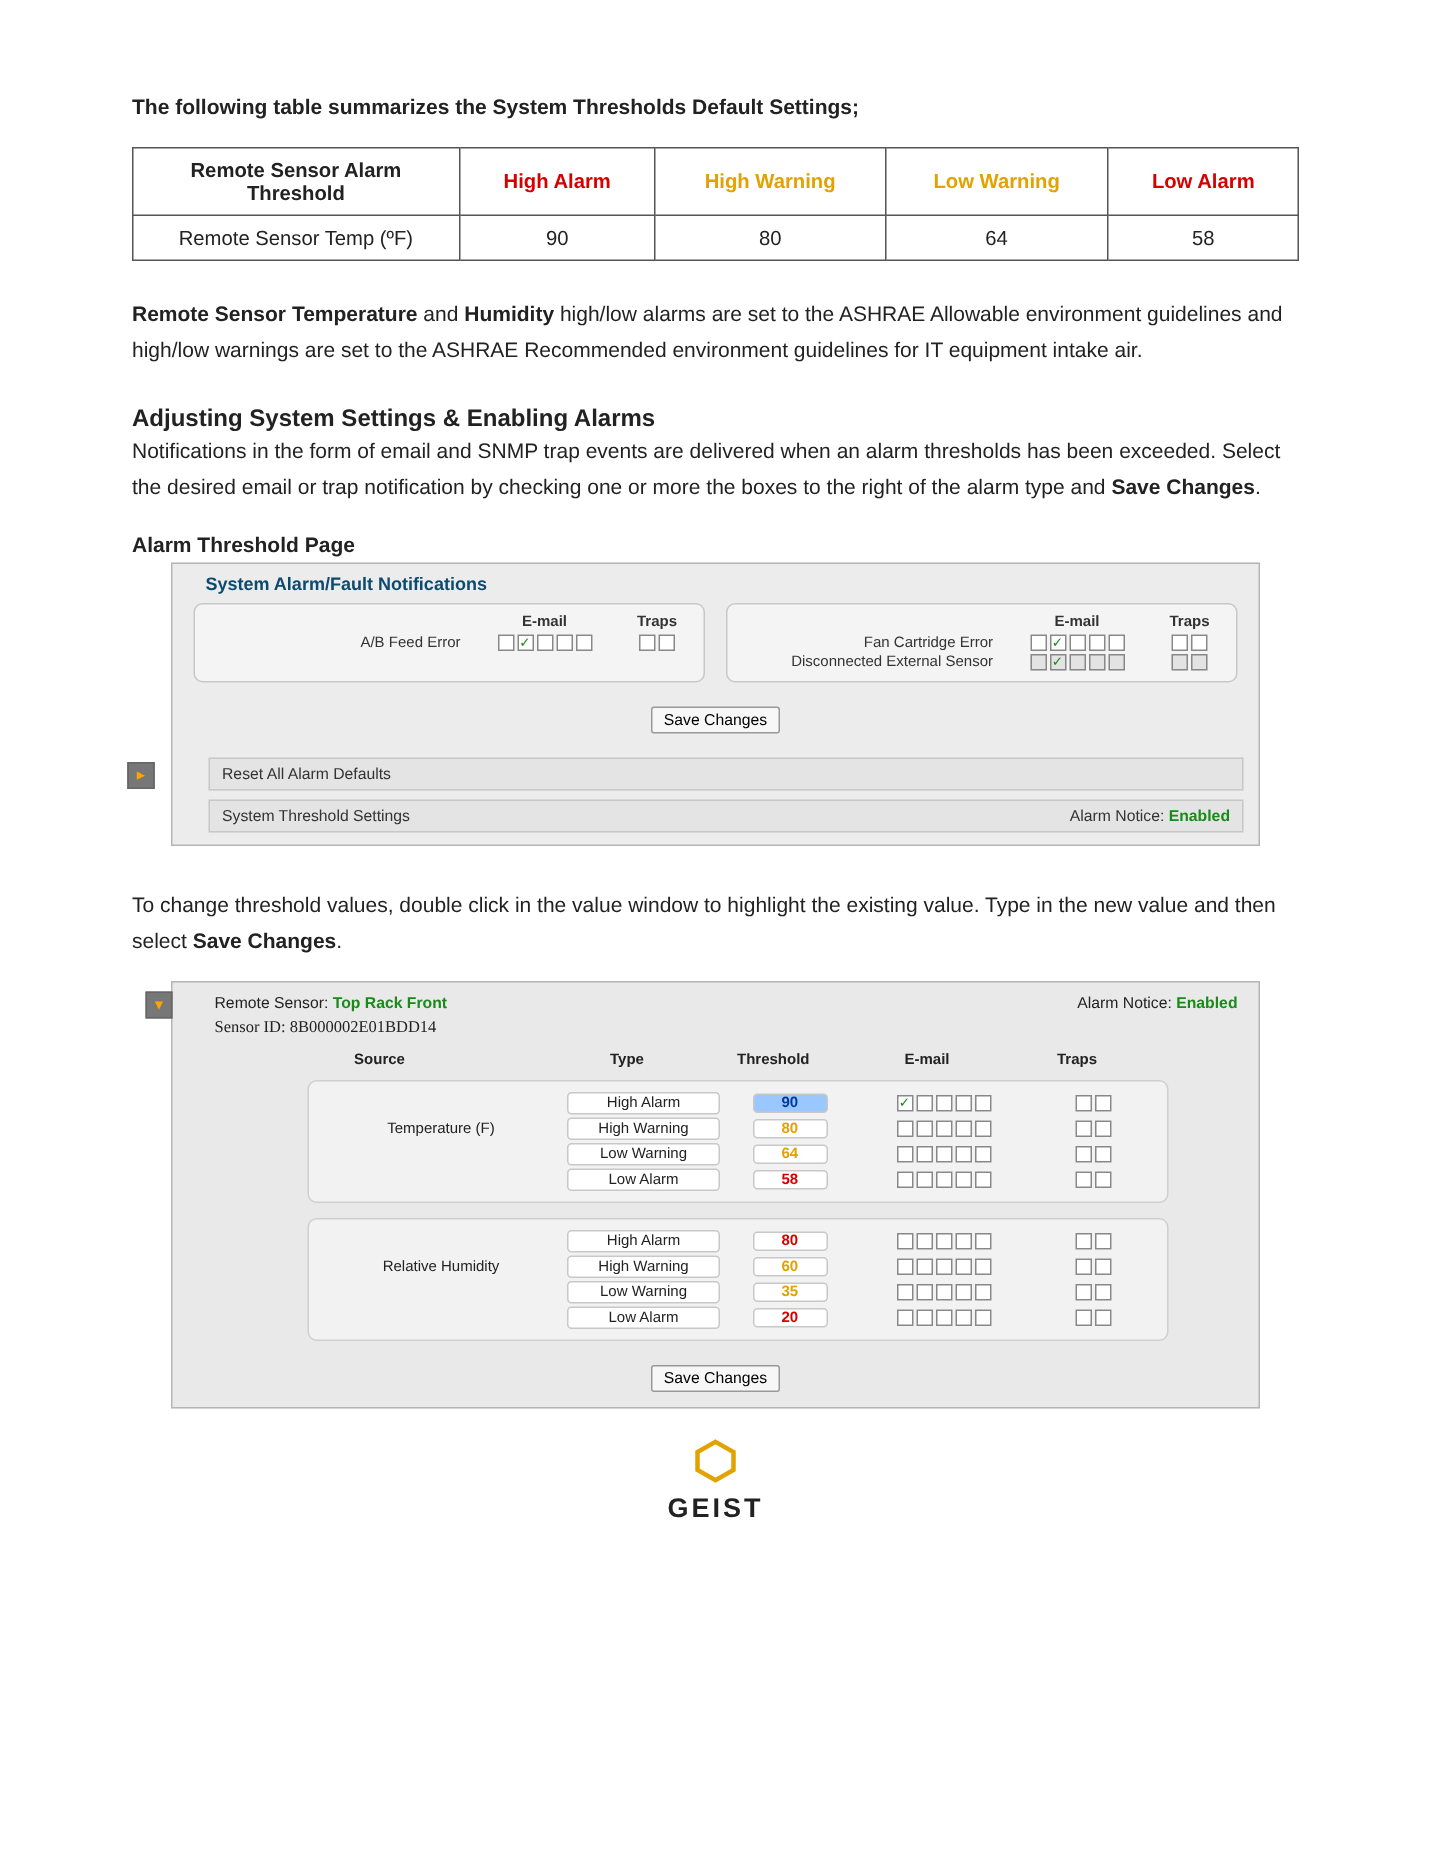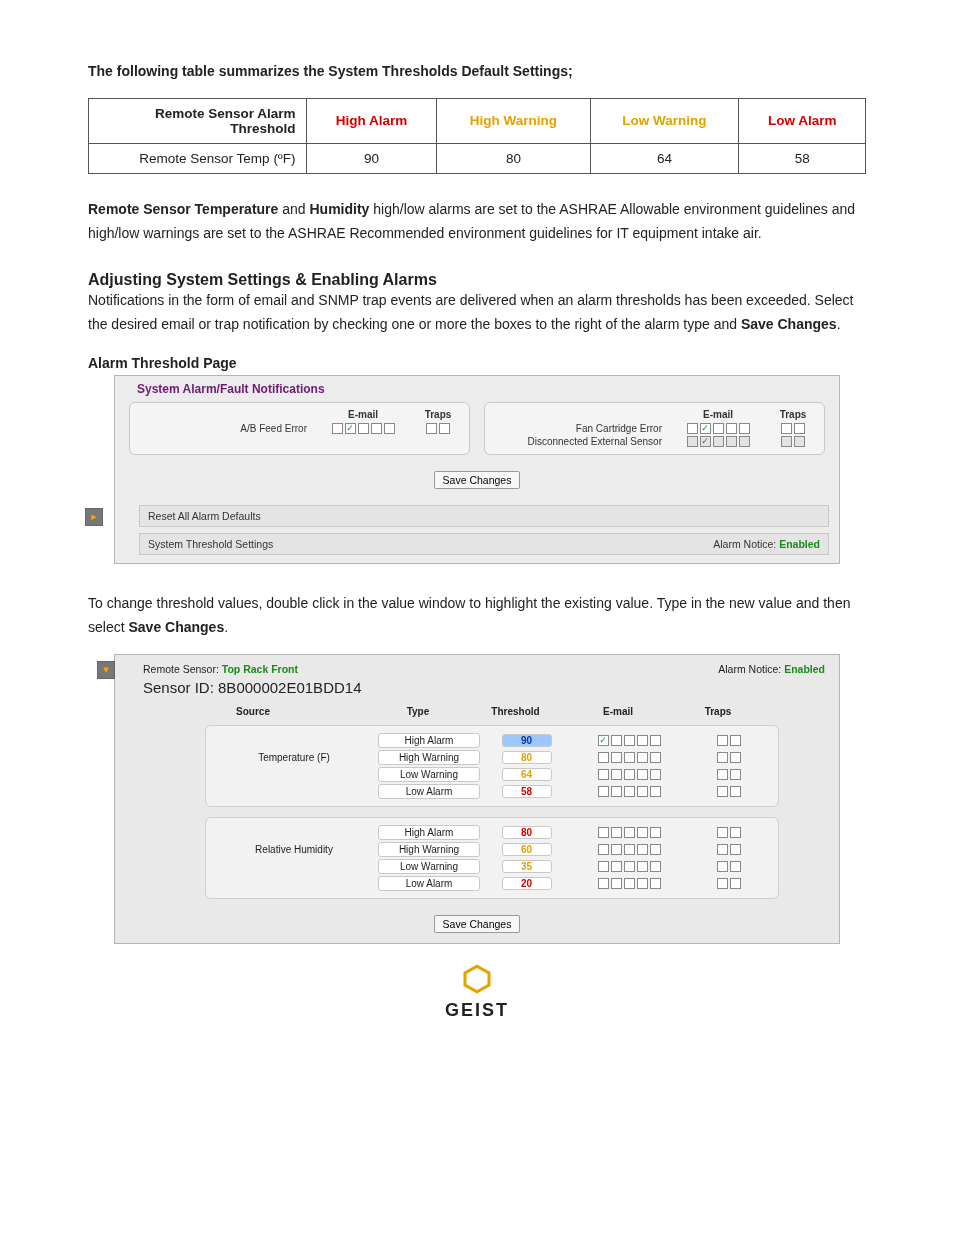--- a/index.html
+++ b/index.html
@@ -23,36 +23,36 @@
     border-collapse: collapse;
     width: 100%;
     margin: 10px 0 24px 0;
     font-size: 13.5px;
   }
   table.summary th, table.summary td {
     border: 1px solid #555;
     padding: 7px 10px;
     text-align: center;
   }
-  table.summary th:first-child, table.summary td:first-child { text-align: right; width: 28%; }
+  table.summary th:first-child, table.summary td:first-child { text-align: center; width: 28%; }
   table.summary th { font-weight: bold; }
   .red { color: #d60000; }
   .orange { color: #e2a200; }
 
   
   .panel {
     border: 1px solid #b5b5b5;
     background: #ececec;
     margin: 0 26px 28px 26px;
     font-size: 10.5px;
     color: #333;
     position: relative;
   }
   .panel-title {
-    color: #701a75;
+    color: #0c4a6e;
     font-weight: bold;
     font-size: 12px;
     padding: 6px 10px 2px 22px;
   }
   .notif-row { display: flex; gap: 14px; padding: 4px 14px 10px 14px; }
   .notif-box {
     flex: 1;
     background: #f4f4f4;
     border: 1px solid #c8c8c8;
     border-radius: 6px;
@@ -122,21 +122,21 @@
     margin: 0 26px 20px 26px;
     font-size: 10.5px;
   }
   .panel2-head {
     display: flex;
     justify-content: space-between;
     padding: 8px 14px 0 28px;
     position: relative;
   }
   .panel2-head .bar-icon { position: absolute; left: 6px; top: 6px; }
-  .sensor-id { padding: 4px 14px 8px 28px; font-size: 15px; }
+  .sensor-id { padding: 4px 14px 8px 28px; font-size: 11px; font-family: Liberation Serif, serif; }
   .thr-head {
     display: grid;
     grid-template-columns: 220px 110px 85px 120px 80px;
     font-weight: bold;
     font-size: 10px;
     text-align: center;
     padding: 2px 14px 4px 28px;
   }
   .thr-group {
     background: #f2f2f2;

